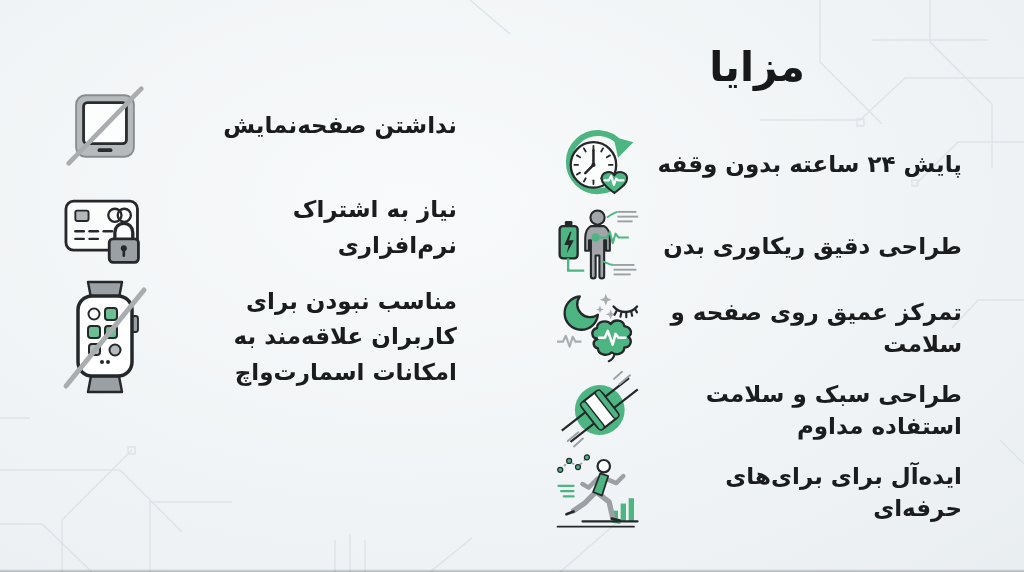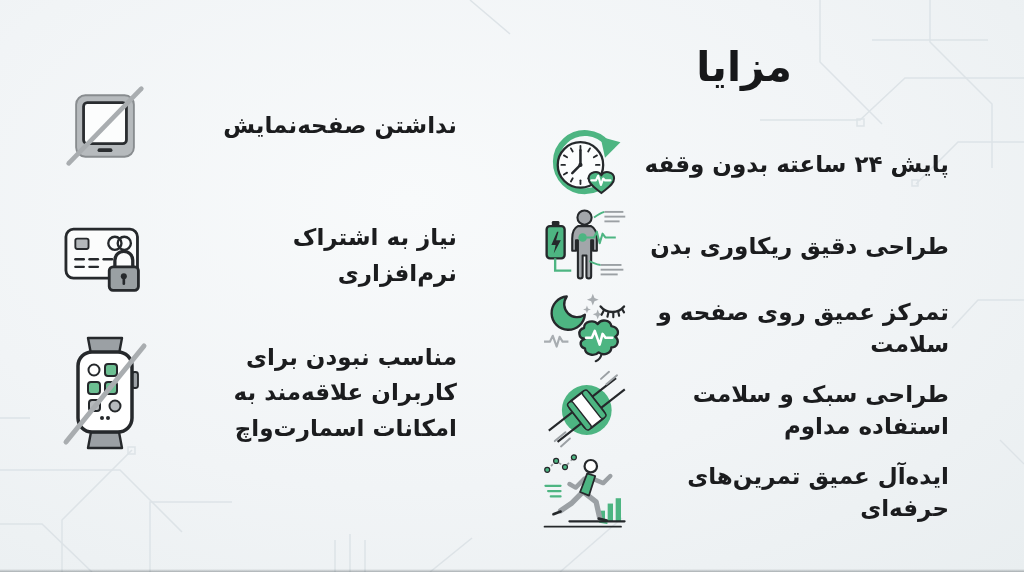--- a/index.html
+++ b/index.html
@@ -6,32 +6,32 @@
   body{
     width:1024px;height:572px;position:relative;overflow:hidden;
     font-family:"DejaVu Sans","Liberation Sans",sans-serif;
     background:radial-gradient(ellipse at 40% 35%, #f8fafb 0%, #f1f4f6 55%, #e9eef0 100%);
   }
   .circuit{position:absolute;inset:0;pointer-events:none;}
   .bottom-edge{position:absolute;left:0;right:0;bottom:0;height:3px;
     background:linear-gradient(to bottom, rgba(0,0,0,0), rgba(40,50,55,0.35));}
 
   .col{position:absolute;}
-  .col-adv{right:75px;top:36px;width:410px;}
+  .col-adv{right:62px;top:36px;width:410px;}
   .col-lim{left:55px;top:36px;width:402px;}
   .col-title{
     font-size:41px;font-weight:bold;color:#17181a;text-align:center;
     height:62px;line-height:62px;direction:rtl;white-space:nowrap;
   }
   .adv-items{margin-top:26px;display:flex;flex-direction:column;gap:2px;}
   .adv-item{display:flex;align-items:center;height:80px;}
   .adv-item .icon{width:92px;height:80px;flex:none;display:flex;align-items:center;justify-content:center;}
   .adv-item .label{flex:1;direction:rtl;text-align:right;font-size:23px;font-weight:bold;color:#1b1c1e;line-height:1.4;}
 
-  .lim-items{margin-top:40px;display:flex;flex-direction:column;gap:30px;}
+  .lim-items{margin-top:40px;display:flex;flex-direction:column;gap:2px;}
   .lim-item{display:flex;align-items:center;min-height:100px;gap:12px;}
   .lim-item .icon{width:100px;flex:none;display:flex;align-items:center;justify-content:center;}
   .lim-item .label{flex:1;direction:rtl;text-align:right;font-size:23px;font-weight:bold;color:#1b1c1e;line-height:1.55;}
 </style>
 </head>
 <body>
 
 <svg class="circuit" width="1024" height="572" viewBox="0 0 1024 572">
   <g fill="none" stroke="#dde3e7" stroke-width="1.5">
     <path d="M 760 120 L 860 120 L 905 78 L 1024 78"></path>
@@ -194,21 +194,21 @@
           <polyline points="44,46 32,58 20,66" fill="none" stroke="#9ba0a4" stroke-width="6" stroke-linecap="round" stroke-linejoin="round"></polyline>
           <circle cx="54" cy="16" r="7" fill="#ffffff" stroke="#25282b" stroke-width="2.5"></circle>
           <polygon points="50,24 59,27 52,49 42,45" fill="#4db582" stroke="#25282b" stroke-width="2" stroke-linejoin="round"></polygon>
           <line x1="63" y1="75" x2="72" y2="77" stroke="#25282b" stroke-width="3" stroke-linecap="round"></line>
           <line x1="20" y1="67" x2="12" y2="70" stroke="#25282b" stroke-width="3" stroke-linecap="round"></line>
           <line x1="64" y1="78.5" x2="72" y2="80" stroke="#4db582" stroke-width="2" stroke-linecap="round"></line>
           <line x1="30" y1="78" x2="92" y2="78" stroke="#25282b" stroke-width="2.5" stroke-linecap="round"></line>
           <line x1="2" y1="84" x2="88" y2="84" stroke="#25282b" stroke-width="2" stroke-linecap="round"></line>
         </svg>
       </span>
-      <span class="label">ایده‌آل عمیق تمرین‌های حرفه‌ای</span>
+      <span class="label">ایده‌آل برای برای‌های حرفه‌ای</span>
     </div>
 
   </div>
 </section>
 
 <section class="col col-lim">
   <div class="lim-items">
 
     <div class="lim-item">
       <span class="icon">

